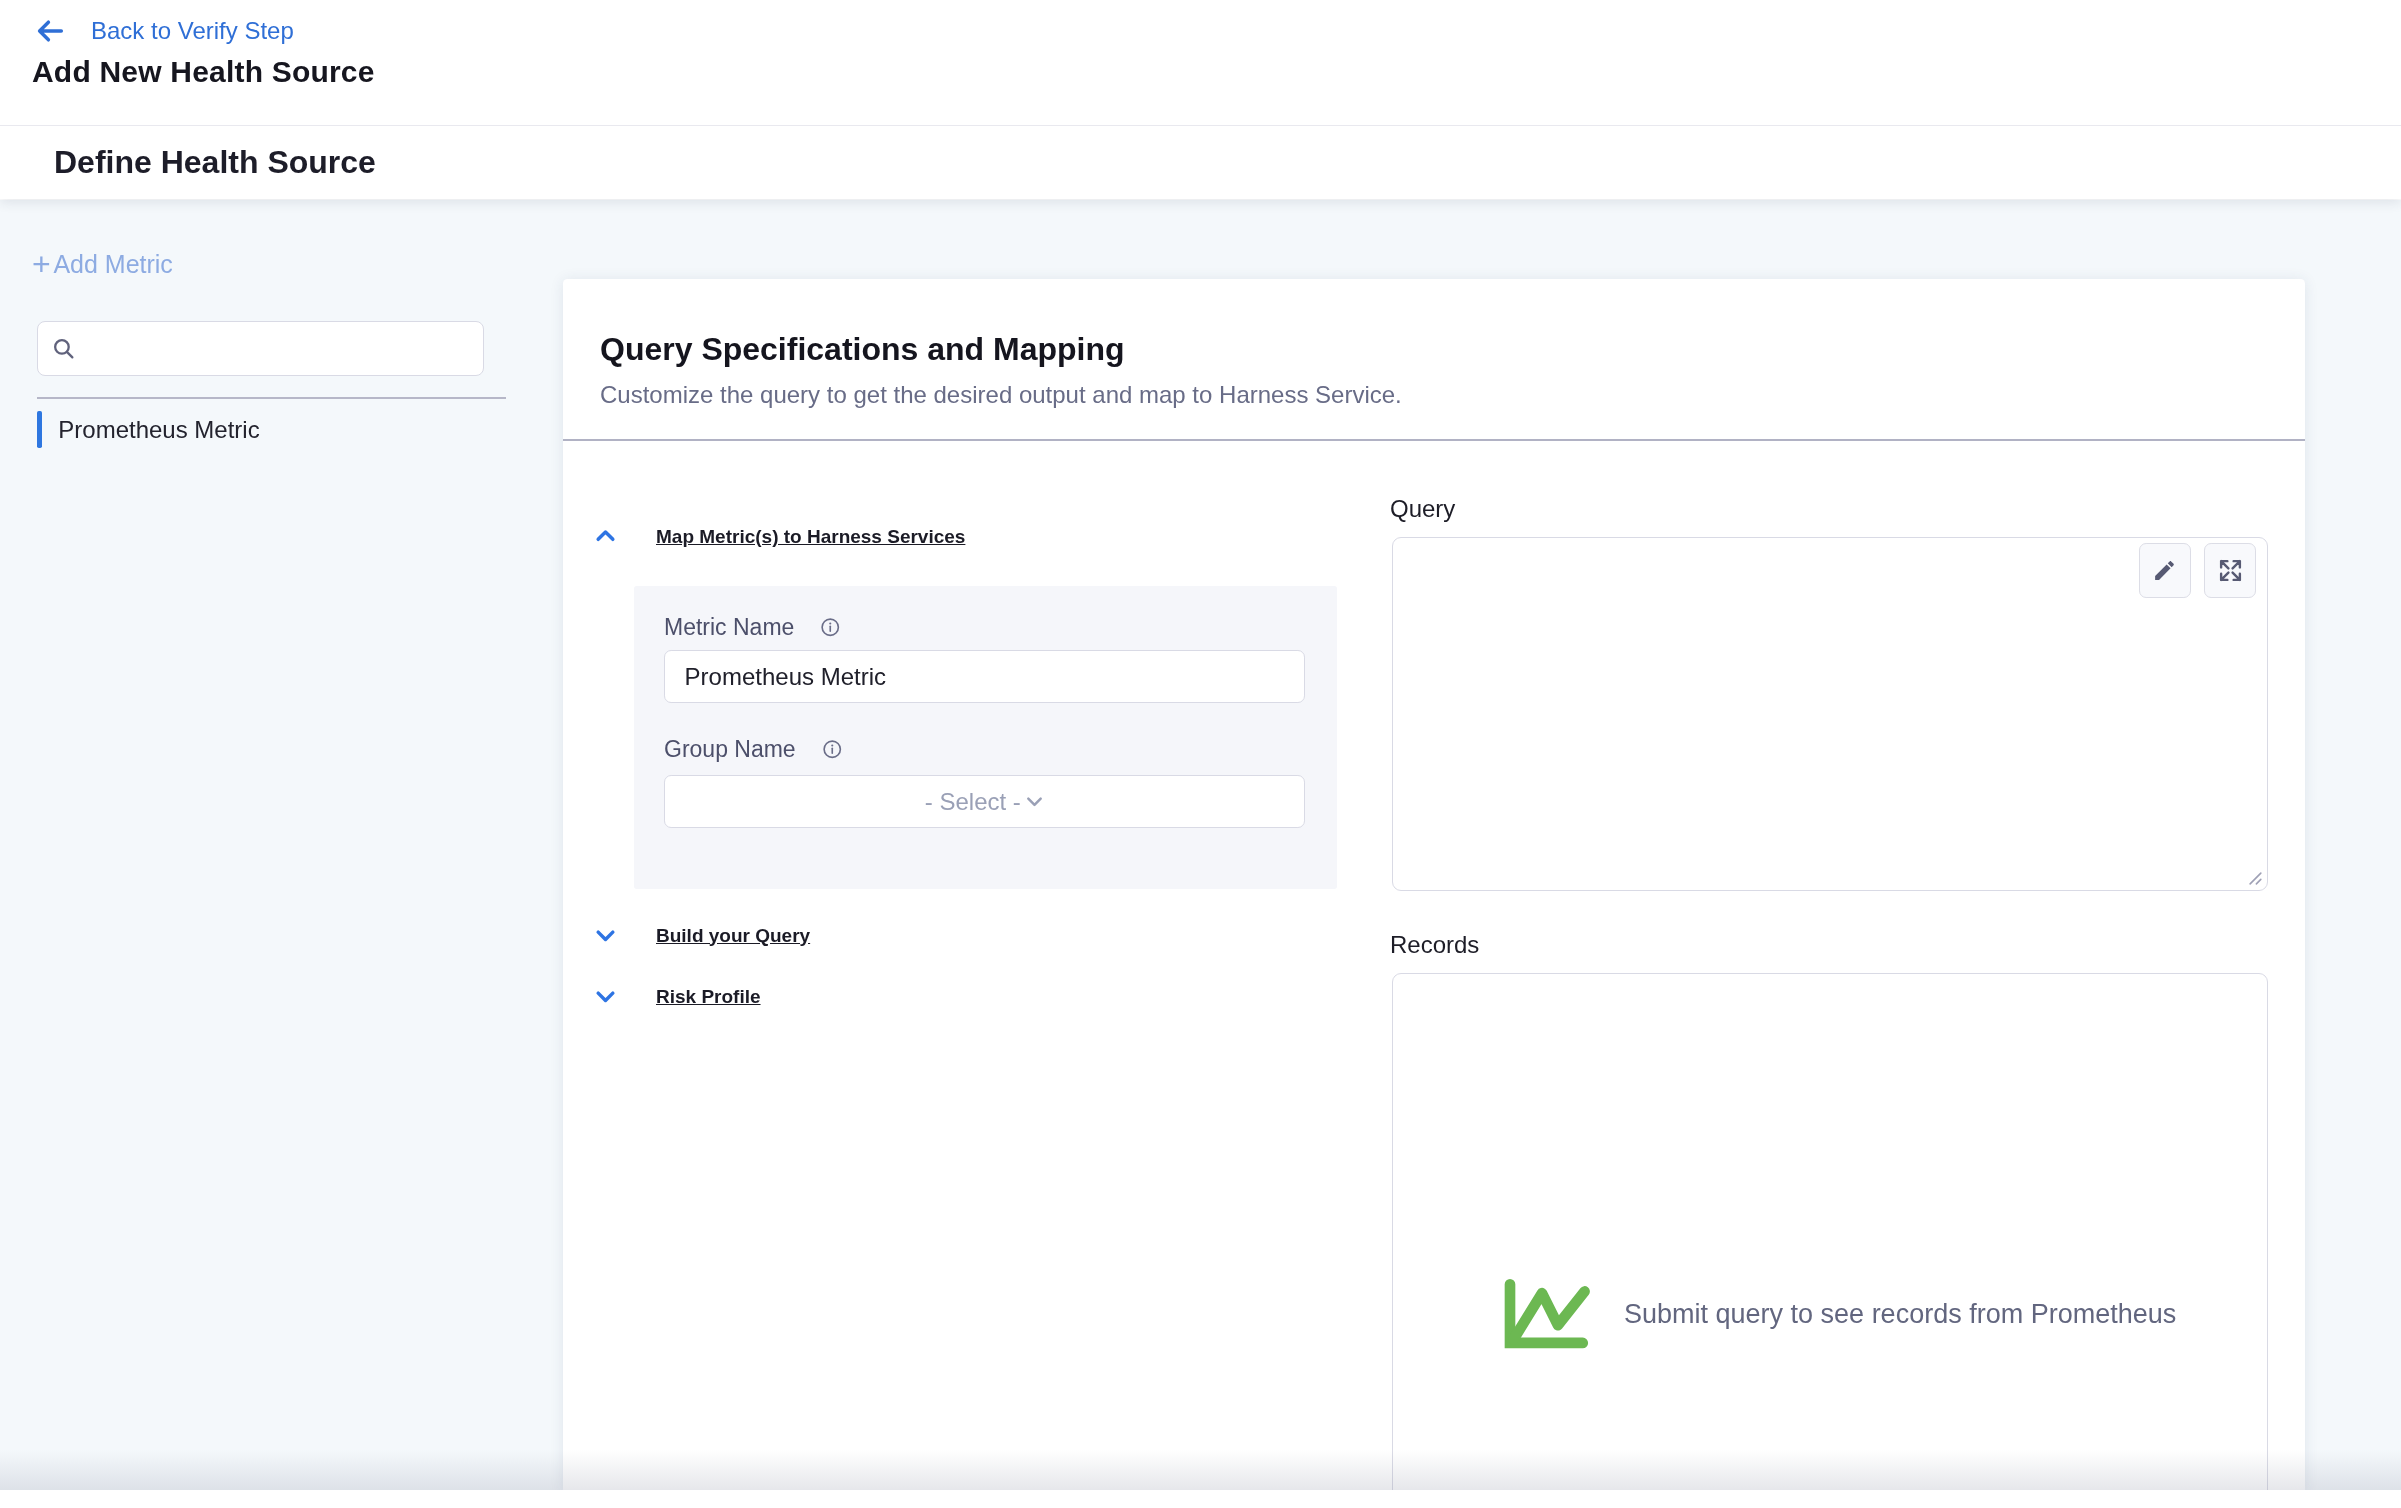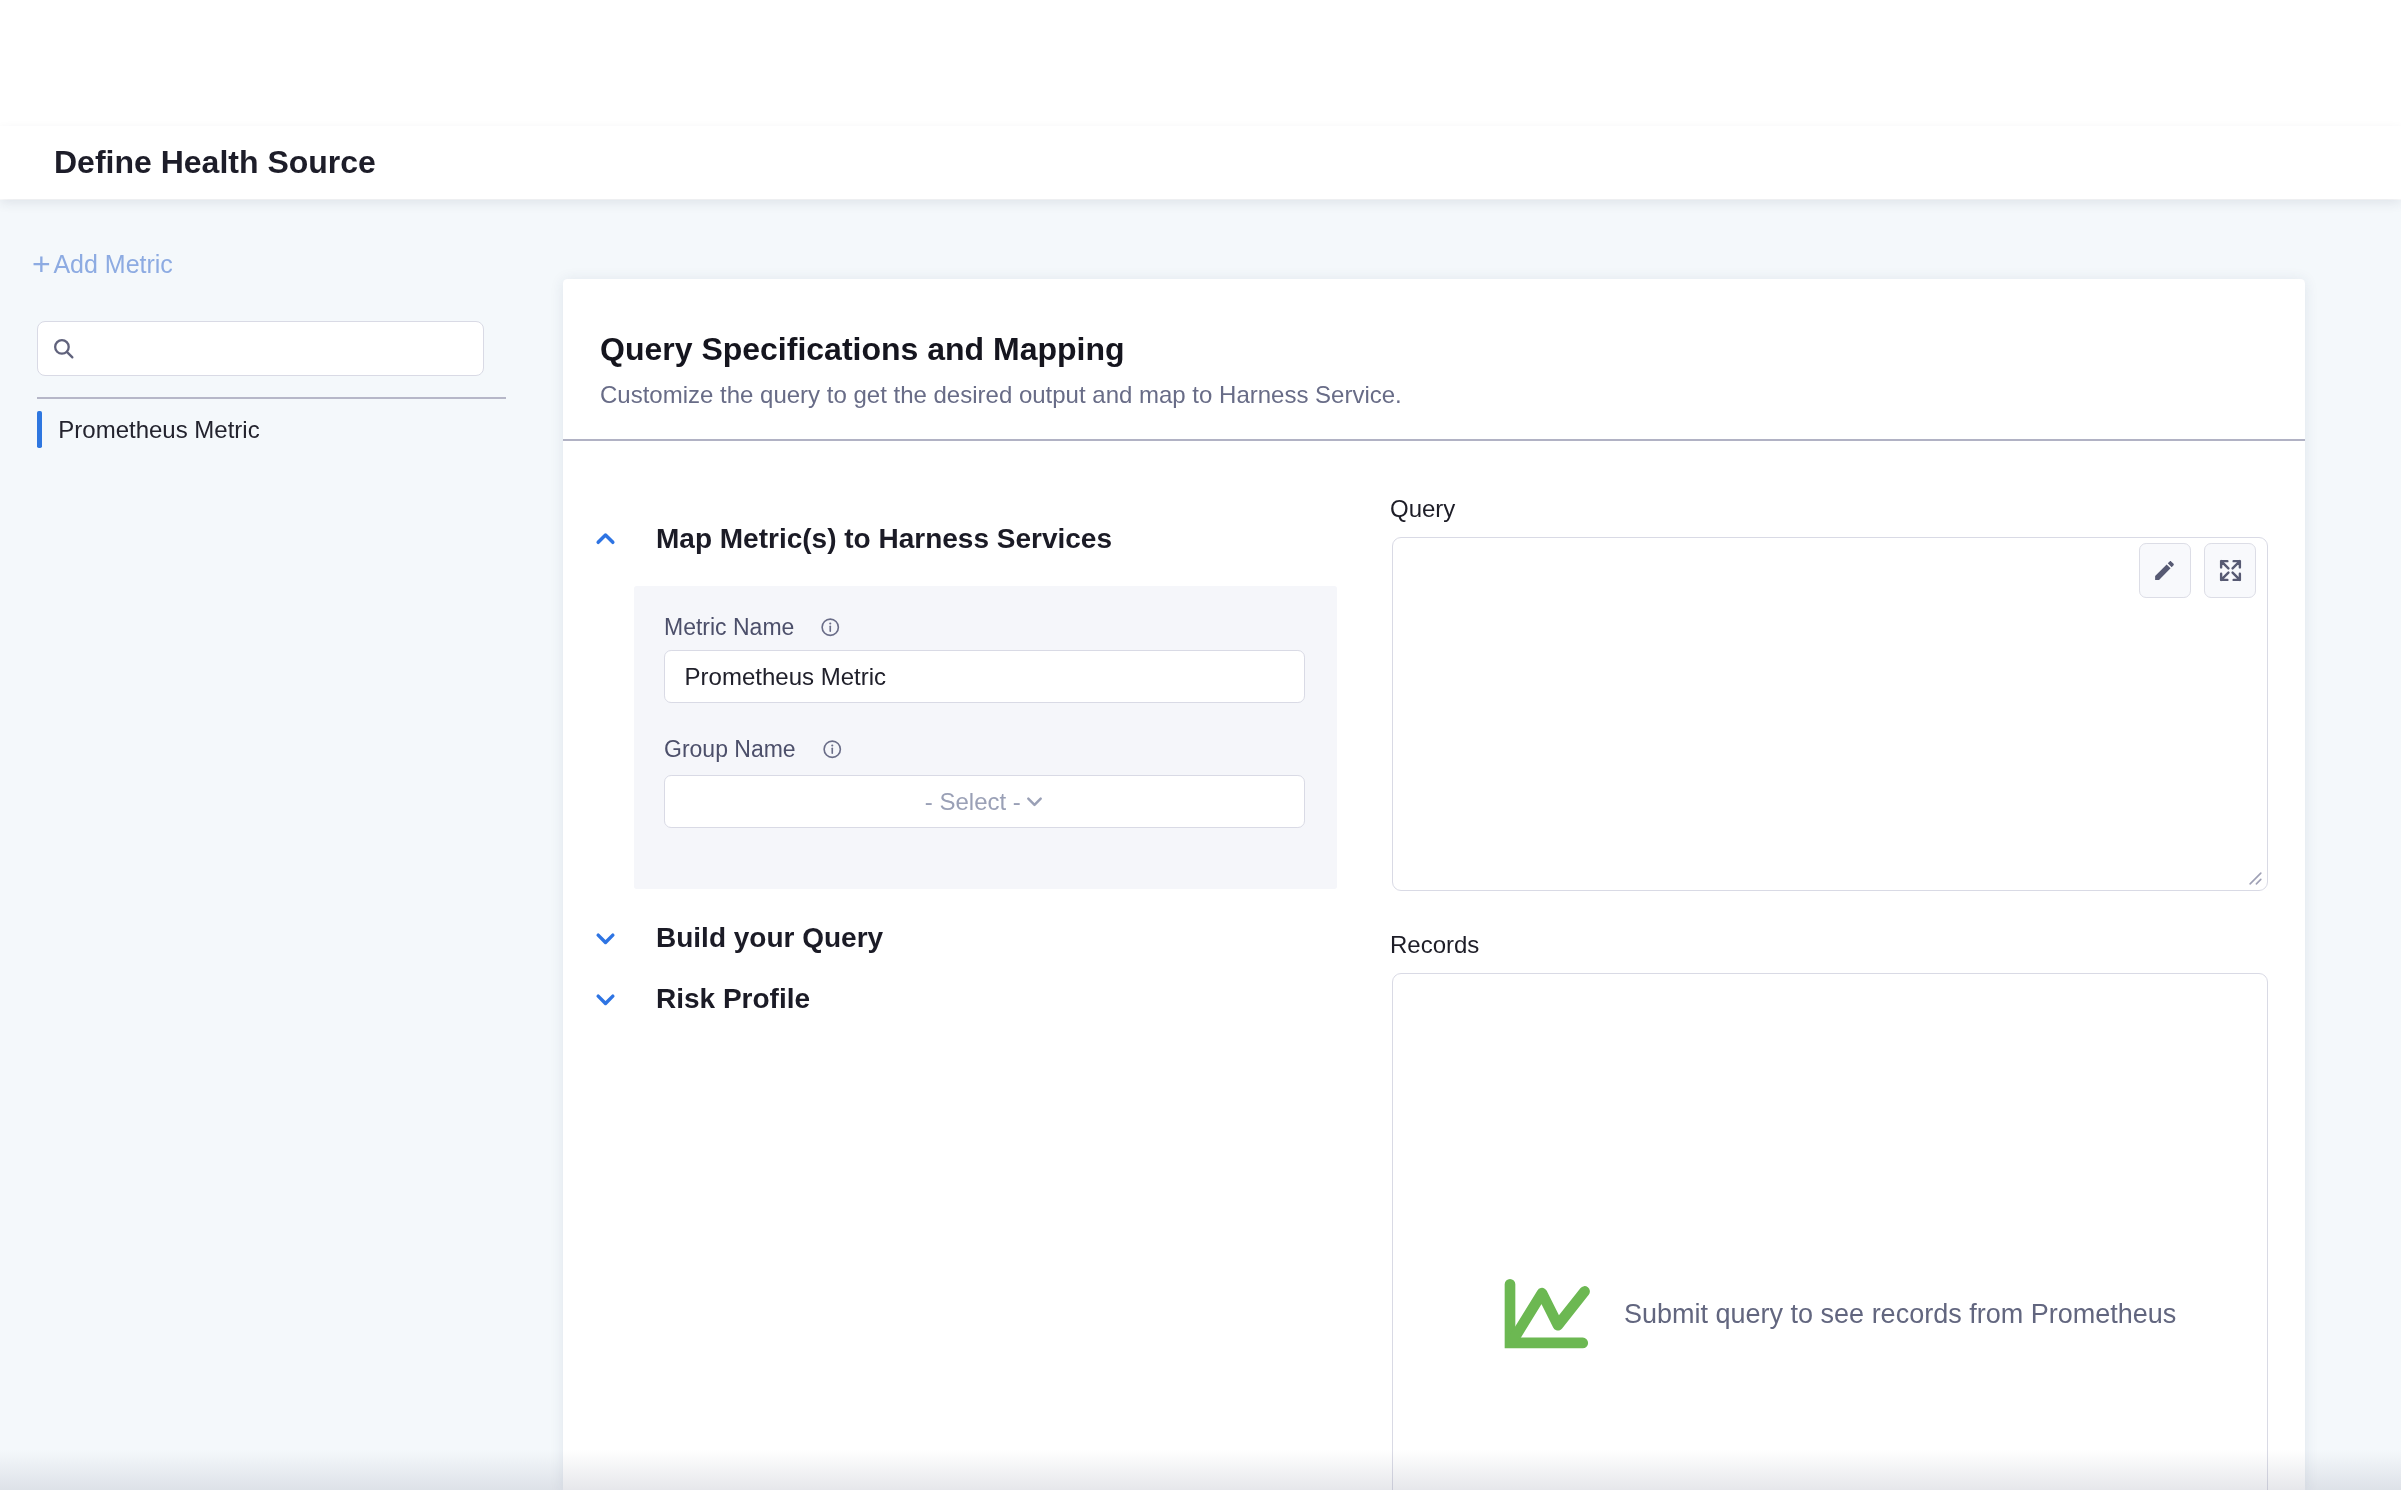--- a/index.html
+++ b/index.html
@@ -48,21 +48,21 @@
   .card { position:absolute; left:563px; top:279px; width:1742px; height:1211px;
           background:#ffffff; border-radius:4.5px 4.5px 0 0;
           box-shadow:0 1.8px 14.3px rgba(40,60,100,0.10); overflow:hidden; z-index:2; }
   .card-heading { position:absolute; left:37px; top:52px; font-size:32px;
                   font-weight:700; color:#15151e; }
   .card-subheading { position:absolute; left:37px; top:102px; font-size:24px; color:#686c87; }
   .card-divider { position:absolute; left:0; top:160px; width:100%; height:1.8px; background:#b1b2c4; }
   .section-row { position:absolute; left:29px; display:flex; align-items:center;
                  gap:37px; cursor:pointer; }
   .section-row .chev { width:27px; height:27px; flex:0 0 27px; }
-  .section-row .lbl { font-size:28px; font-weight:700; color:#1b1b26; }
+  .section-row .lbl { font-size:19px; font-weight:700; color:#1b1b26;text-decoration:underline; }
   .row-map { top:244px; }
   .row-build { top:643px; }
   .row-risk { top:704px; }
   .form-panel { position:absolute; left:71px; top:307px; width:703px; height:303px;
                 background:#f5f6fa; border-radius:2.7px; }
   .field-label { position:absolute; left:30px; display:flex; align-items:center; gap:26px;
                  font-size:23px; font-weight:500; color:#4c4f6a; }
   .lbl-metric { top:28px; }
   .lbl-group { top:150px; }
   .text-input { position:absolute; left:30px; top:64px; width:641px; height:53px;
@@ -93,20 +93,29 @@
   .bottom-fade { position:absolute; left:0; top:1450px; width:2401px; height:40px; z-index:6;
                  background:linear-gradient(180deg, rgba(130,135,155,0) 0%, rgba(130,135,155,0.20) 100%); }
   .bottom-strip { position:absolute; left:0; top:1490px; width:2401px; height:18.7px;
                   background:#ffffff; z-index:6; }
 </style>
 </head>
 <body>
 
 <div class="page">
 
+  <div class="header">
+    <div class="back-link">
+      <svg width="32" height="32" viewBox="0 0 24 24">
+        <path d="M20.5 12H4.2 M10.8 5.4 L4.2 12 L10.8 18.6" fill="none" stroke="#2f6fd6" stroke-width="2.6" stroke-linecap="round" stroke-linejoin="round"></path>
+      </svg>
+      <span>Back to Verify Step</span>
+    </div>
+    <div class="page-title">Add New Health Source</div>
+  </div>
 
   <div class="tabbar">
     <div class="tab tab-define">
       <span>Define Health Source</span>
     </div>
   </div>
 
   <div class="content"></div>
 
   <div class="add-metric">

